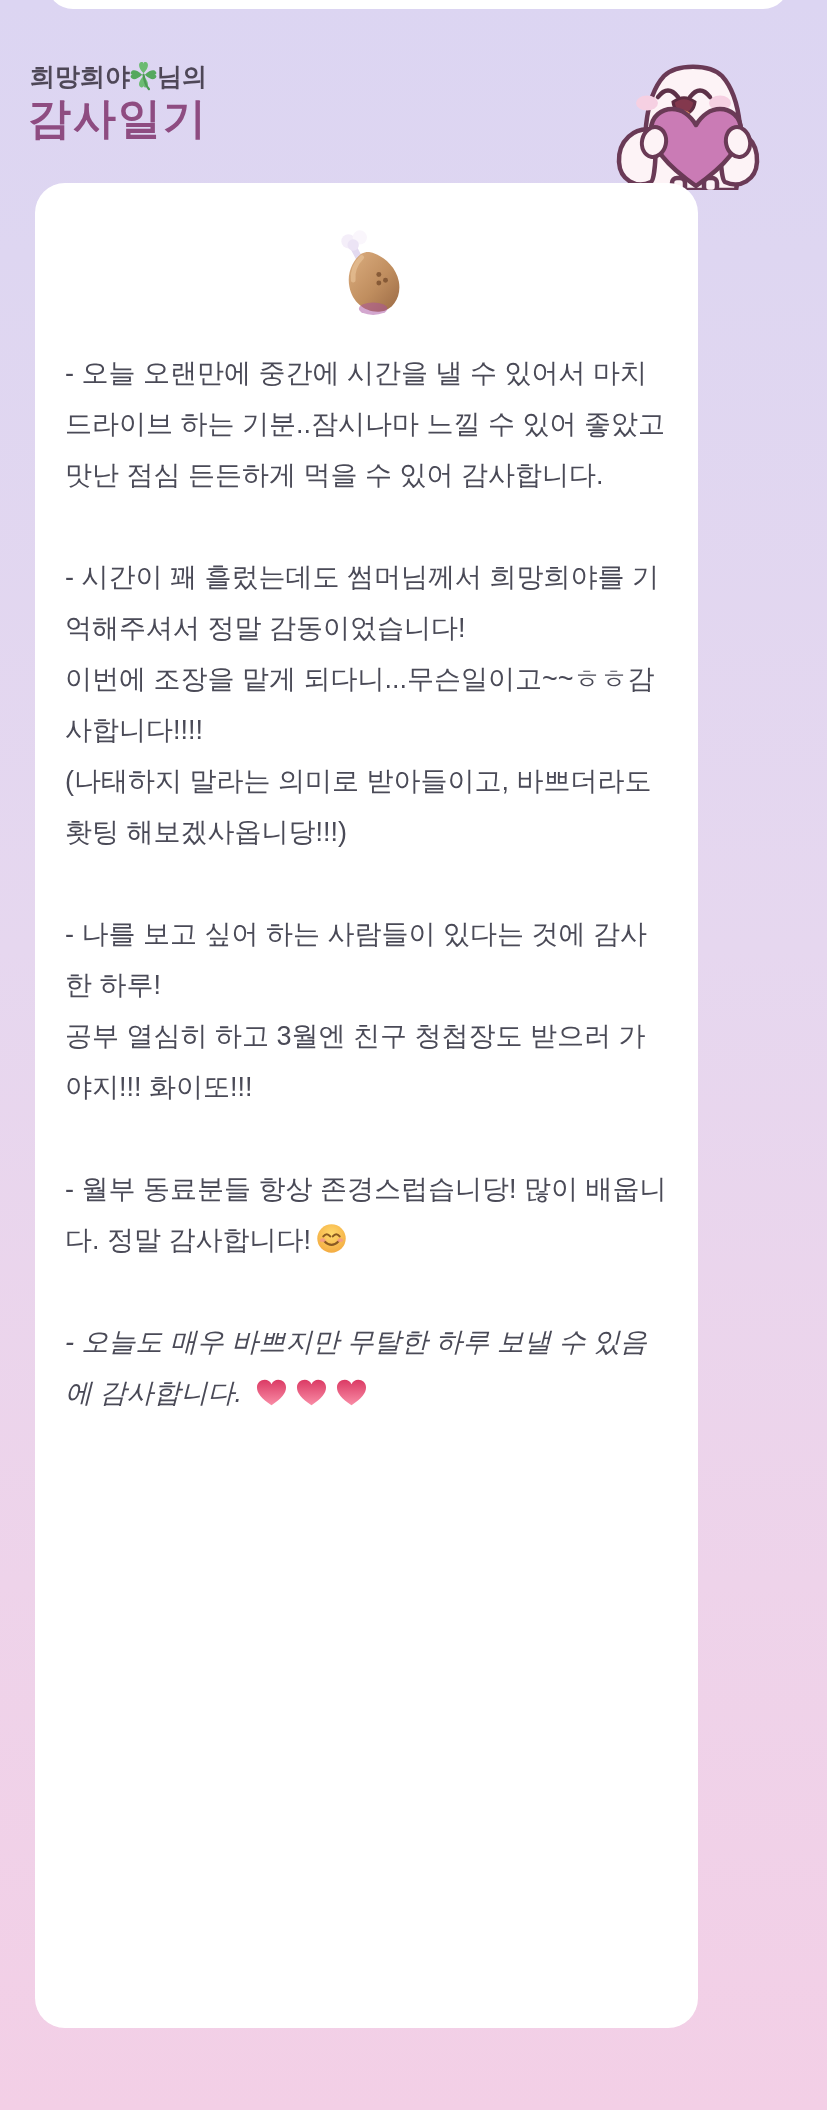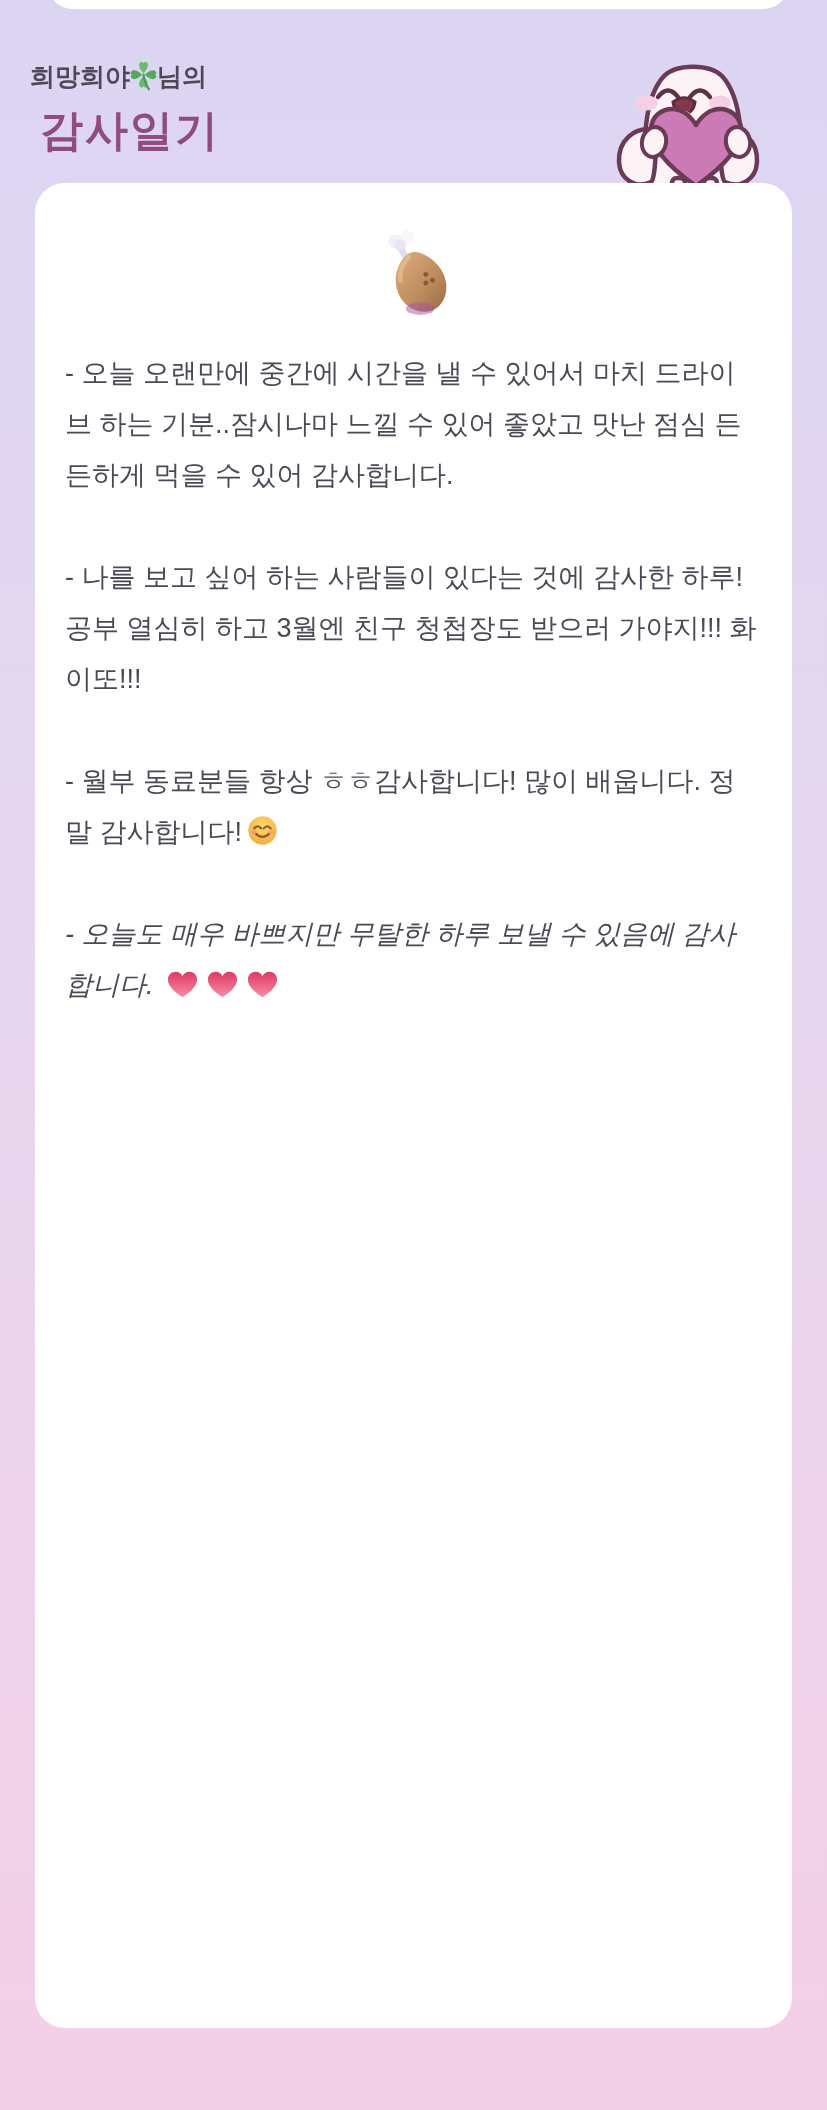--- a/index.html
+++ b/index.html
@@ -15,27 +15,27 @@
     background:#ffffff;border-radius:0 0 26px 26px;
   }
   .owner-line{
     position:absolute;top:60px;left:30px;
     display:flex;align-items:center;
     font-size:25px;font-weight:700;color:#4e4757;
   }
   .clover{display:inline-block;}
   .clover svg{display:block;}
   .title{
-    position:absolute;top:90px;left:28px;margin:12px;
+    position:absolute;top:90px;left:28px;margin:0;
     font-size:43px;font-weight:800;color:#8e4c81;letter-spacing:2px;
   }
   .mascot{position:absolute;top:38px;left:588px;width:200px;height:152px;}
   .mascot svg{display:block;}
   .card{
-    position:absolute;top:183px;left:35px;width:757px;min-height:1845px;
+    position:absolute;top:183px;left:35px;width:663px;min-height:1845px;
     box-sizing:border-box;
     background:#ffffff;border-radius:30px;
     padding:44px 30px 60px;
   }
   .drumstick-wrap{text-align:center;margin:0 0 22px 0;}
   .drumstick-wrap svg{display:inline-block;}
   .entry{
     margin:0 0 51px 0;
     font-size:27px;line-height:51px;
     color:#4a4a57;font-weight:500;
@@ -109,23 +109,26 @@
         <path d="M45,28 C36,34 29,48 32,63 C35,80 50,91 65,89 C79,87 87,72 84,57 C81,41 66,29 54,26.5 C51,26 47.5,26.5 45,28 Z" fill="url(#meatG)"></path>
         <ellipse cx="57" cy="86" rx="15" ry="6.5" fill="#a84fa0" opacity="0.5"></ellipse>
         <path d="M45,32 C39,38 35,47 36,56" stroke="#e7c196" stroke-width="5" fill="none" opacity="0.7" stroke-linecap="round"></path>
         <circle cx="63" cy="50" r="2.6" fill="#7c5130" opacity="0.85"></circle>
         <circle cx="70" cy="56" r="2.6" fill="#7c5130" opacity="0.85"></circle>
         <circle cx="63" cy="59" r="2.6" fill="#7c5130" opacity="0.85"></circle>
       </svg>
     </div>
     <div>
         <p class="entry"><span class="entry-text">- 오늘 오랜만에 중간에 시간을 낼 수 있어서 마치 드라이브 하는 기분..잠시나마 느낄 수 있어 좋았고 맛난 점심 든든하게 먹을 수 있어 감사합니다.</span></p>
+        <p class="entry"><span class="entry-text">- 시간이 꽤 흘렀는데도 썸머님께서 희망희야를 기억해주셔서 정말 감동이었습니다!
+이번에 조장을 맡게 되다니...무슨일이고~~ㅎㅎ감사합니다!!!!
+(나태하지 말라는 의미로 받아들이고, 바쁘더라도 홧팅 해보겠사옵니당!!!)</span></p>
         <p class="entry"><span class="entry-text">- 나를 보고 싶어 하는 사람들이 있다는 것에 감사한 하루!
 공부 열심히 하고 3월엔 친구 청첩장도 받으러 가야지!!! 화이또!!!</span></p>
-        <p class="entry"><span class="entry-text">- 월부 동료분들 항상 ㅎㅎ감사합니다! 많이 배웁니다. 정말 감사합니다!</span><span class="icon">
+        <p class="entry"><span class="entry-text">- 월부 동료분들 항상 존경스럽습니당! 많이 배웁니다. 정말 감사합니다!</span><span class="icon">
     <svg width="31" height="31" viewBox="0 0 36 36">
       <defs>
         <radialGradient id="sg" cx="0.5" cy="0.35" r="0.75">
           <stop offset="0" stop-color="#ffd96b"></stop>
           <stop offset="1" stop-color="#f2a53c"></stop>
         </radialGradient>
       </defs>
       <circle cx="18" cy="18" r="16.5" fill="url(#sg)"></circle>
       <path d="M8.5,15.5 Q12.5,10.5 16.5,15.5" stroke="#8a5a22" stroke-width="2.4" fill="none" stroke-linecap="round"></path>
       <path d="M19.5,15.5 Q23.5,10.5 27.5,15.5" stroke="#8a5a22" stroke-width="2.4" fill="none" stroke-linecap="round"></path>

